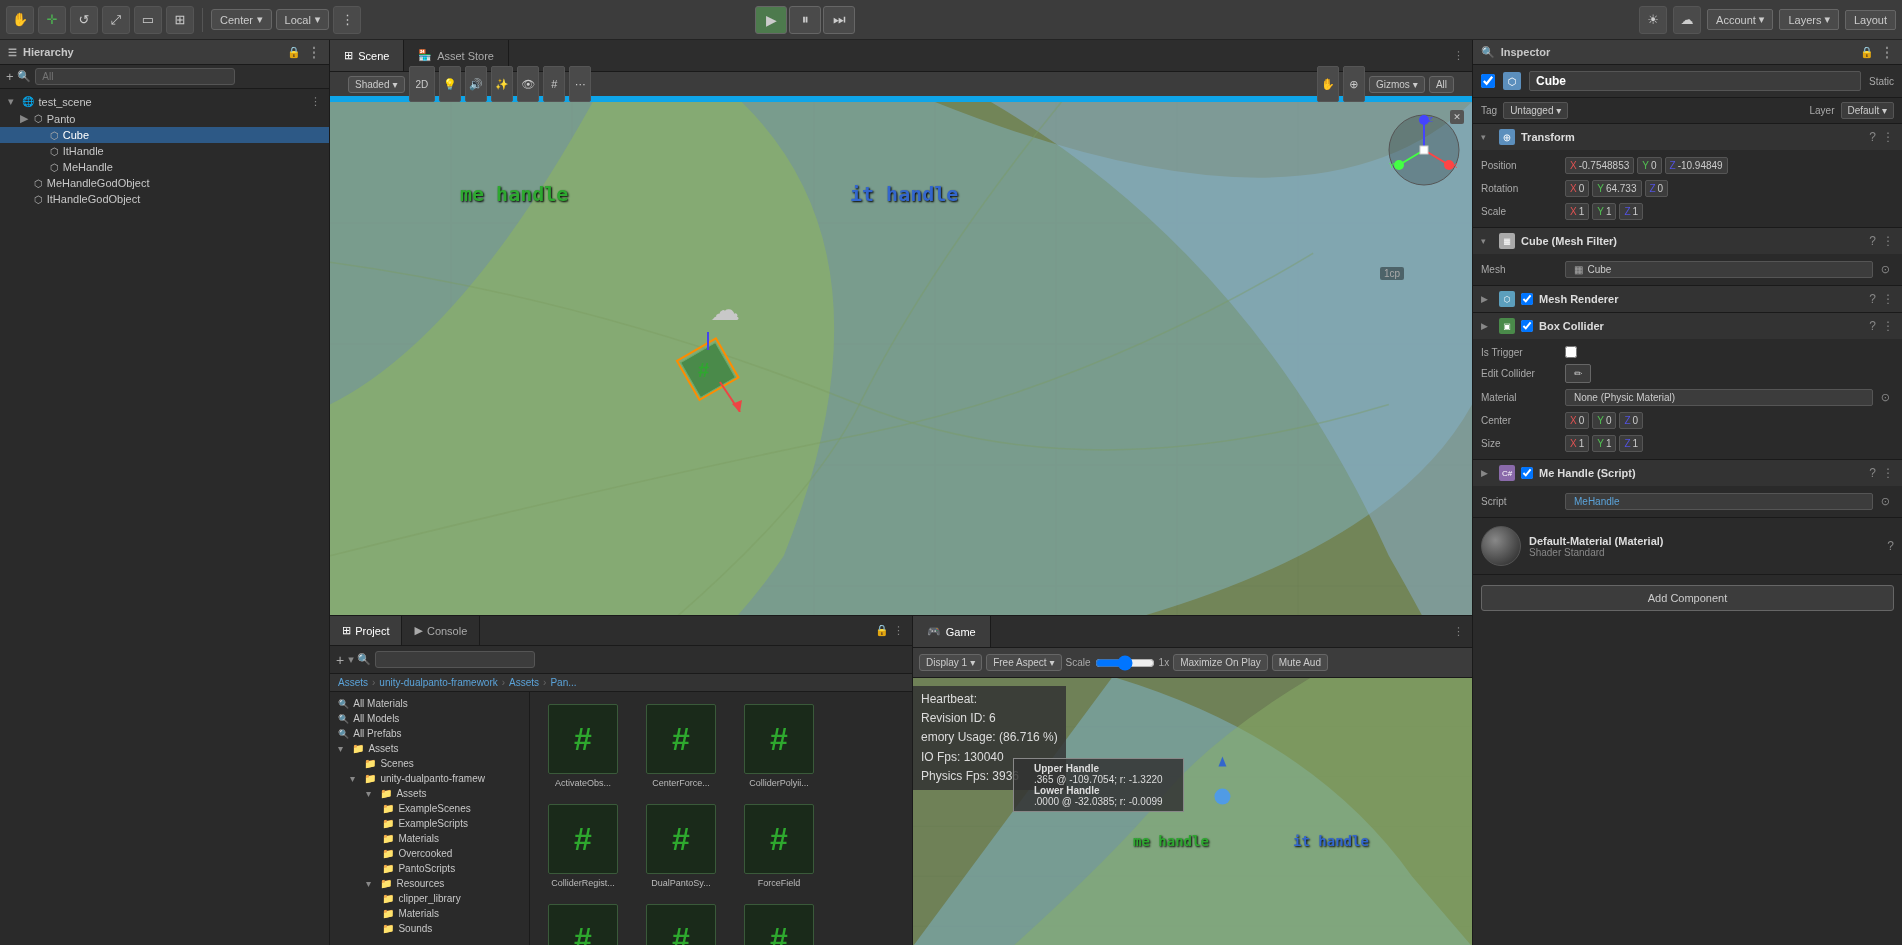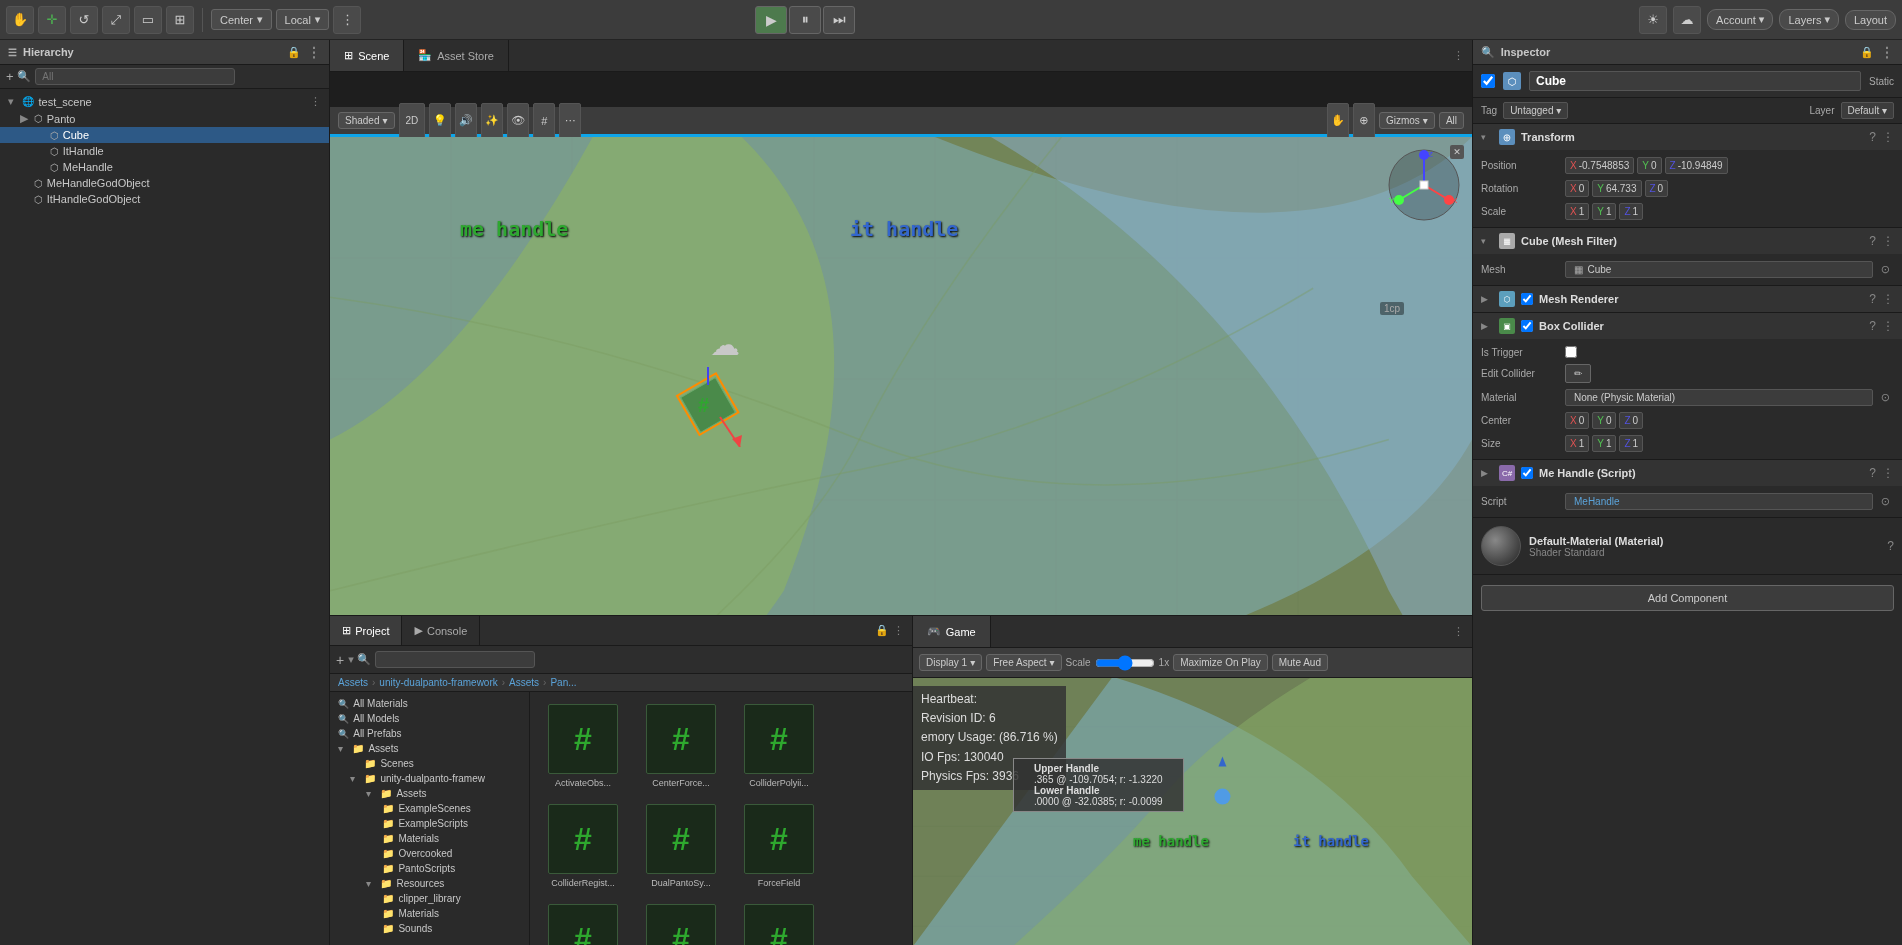--- a/index.html
+++ b/index.html
@@ -46,21 +46,21 @@
       display: flex; align-items: center; justify-content: center;
       cursor: pointer; color: #ccc; font-size: 14px;
     }
     .play-btn.active { background: #4d7a4d; }
     .top-right-controls {
       display: flex; align-items: center; gap: 6px; margin-left: auto;
     }
     .top-right-btn {
       background: #4a4a4a;
       border: 1px solid #666;
-      border-radius: 9px;
+      border-radius: 2px;
       padding: 3px 8px;
       color: #ccc; cursor: pointer; font-size: 11px;
       display: flex; align-items: center; gap: 3px;
     }
 
     
     #main-layout {
       display: flex;
       height: calc(945px - 40px);
     }
@@ -148,27 +148,26 @@
     }
     .tab.active {
       background: #3c3c3c;
       color: #fff;
     }
     .tab-icon { font-size: 11px; }
 
     
     .scene-toolbar {
       background: #3c3c3c;
-      border-bottom: 3px solid #0ea5e9;
+      border-bottom: 6px solid #0ea5e9;
       display: flex;
       align-items: center;
-      padding: 3px 8px;
+      padding: 3px 18px;
       gap: 4px;
       height: 30px;
-      margin-top: 35px;
     }
     .scene-dropdown {
       background: #4a4a4a;
       border: 1px solid #666;
       border-radius: 3px;
       padding: 2px 6px;
       color: #ccc;
       font-size: 10px;
       cursor: pointer;
       display: flex; align-items: center; gap: 3px;

